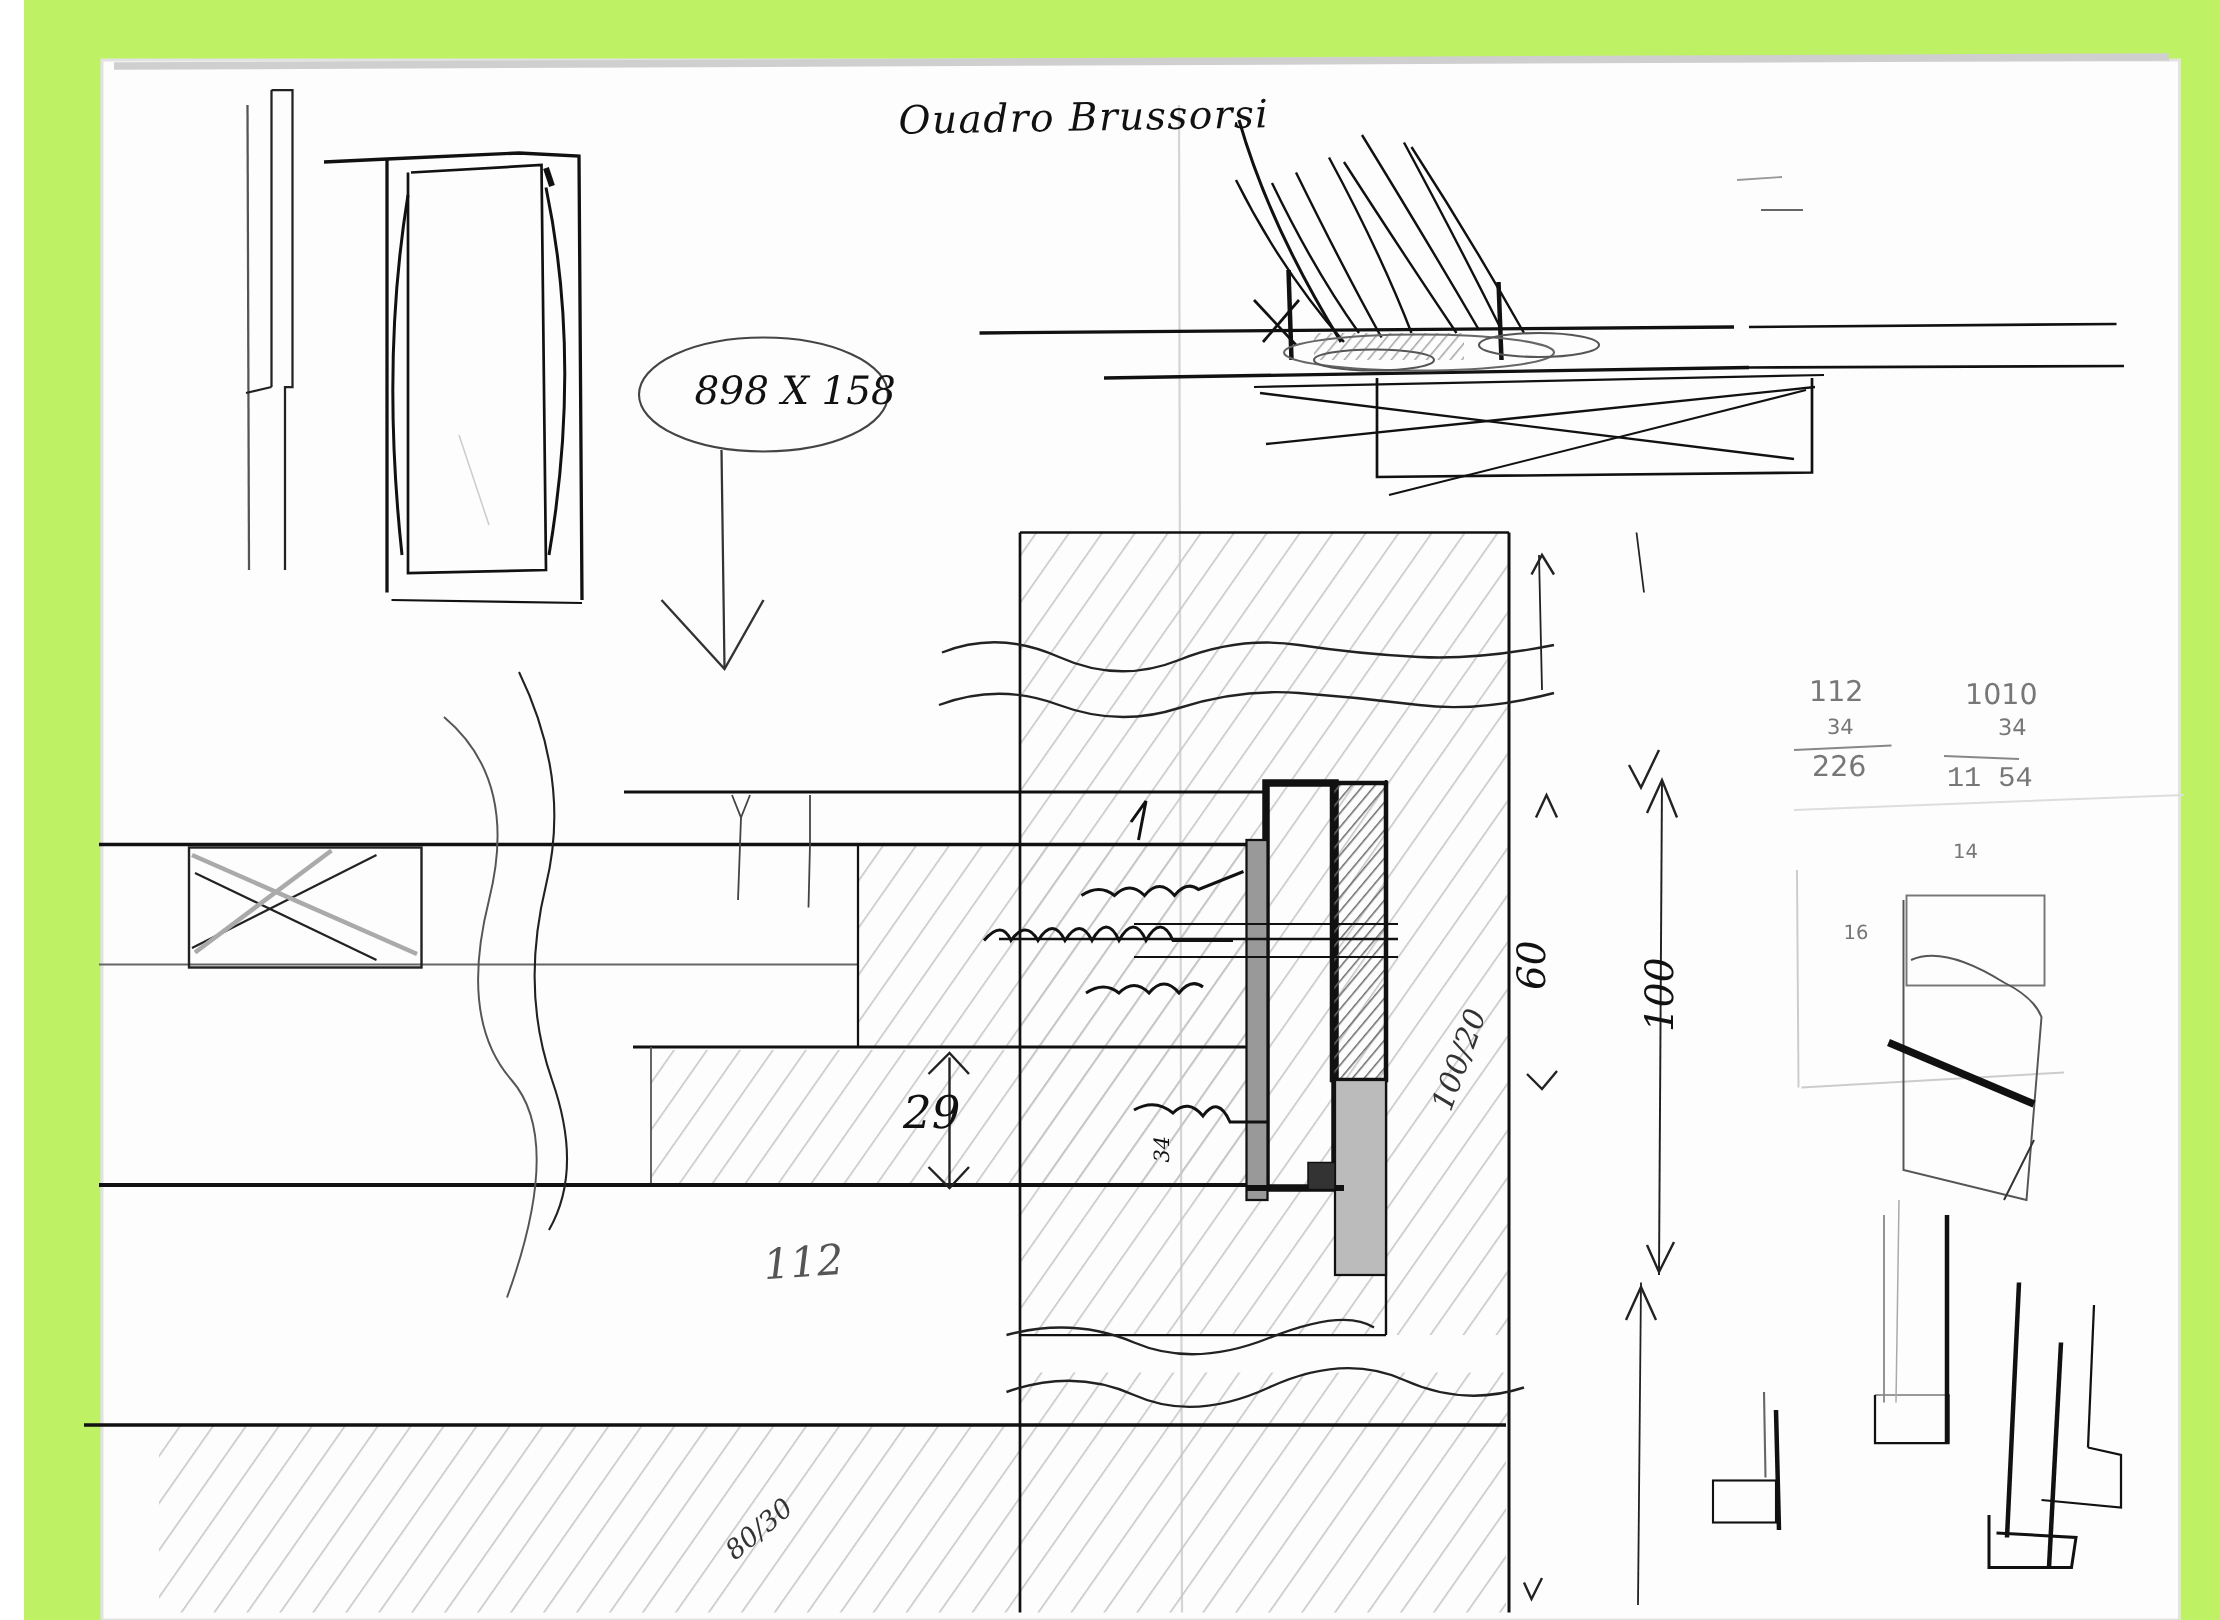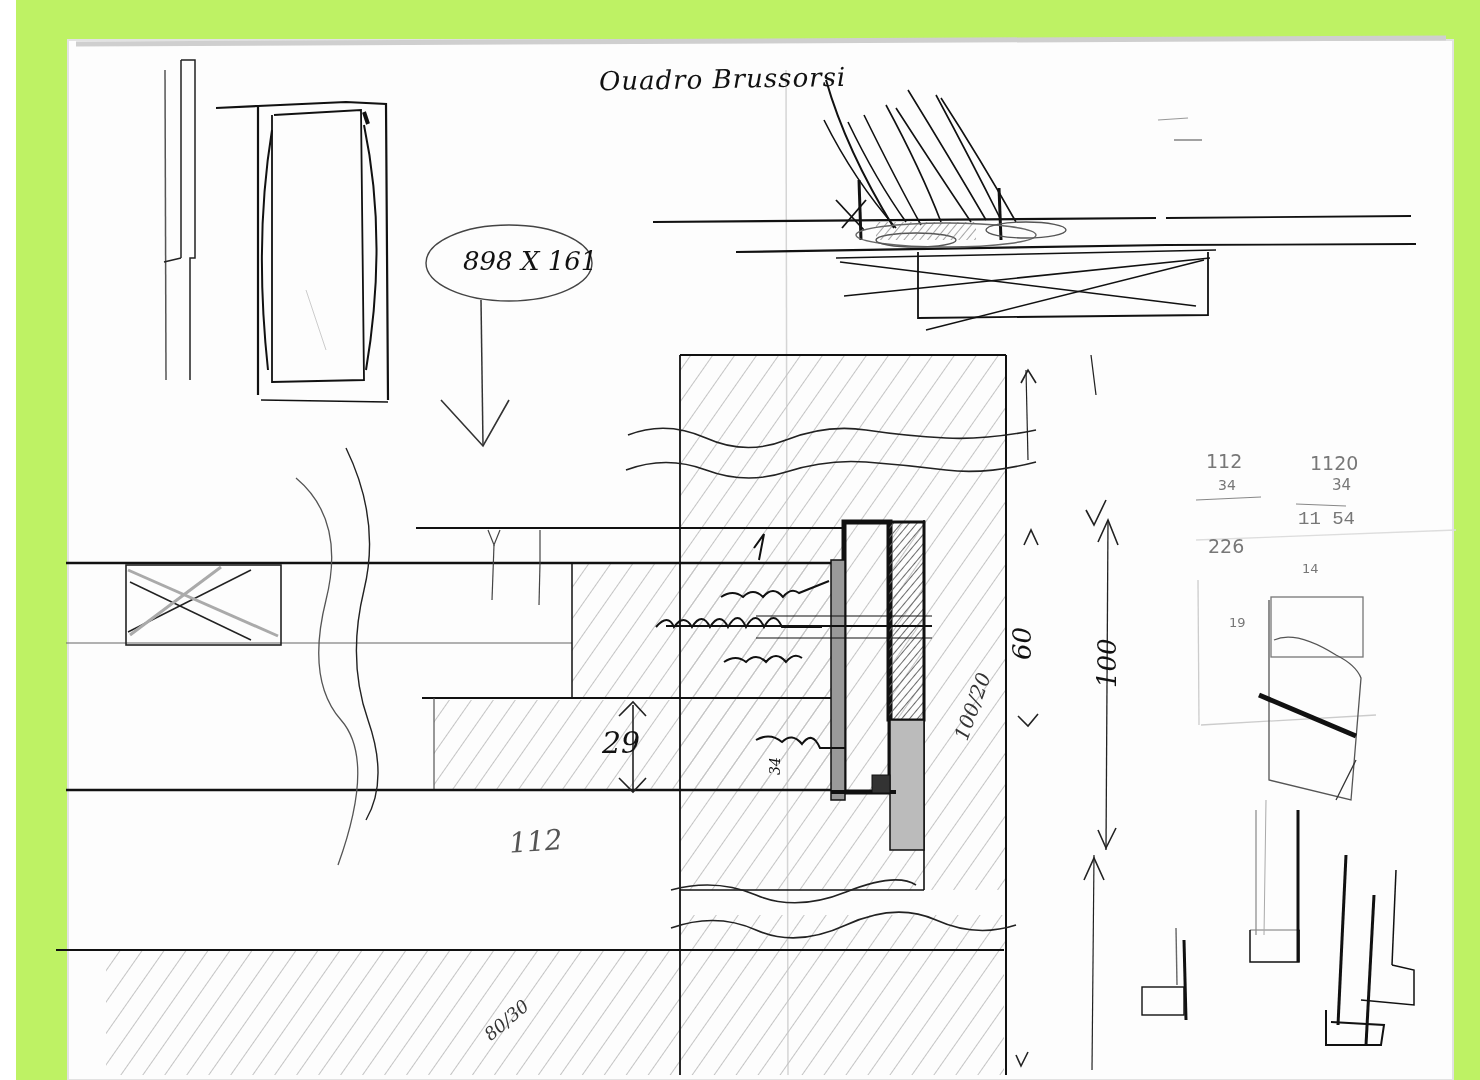--- a/index.html
+++ b/index.html
@@ -12,21 +12,21 @@
     .dim-26 { left: 586px; top: 728px; font-size: 30px; }
     .dim-112 { left: 493px; top: 828px; font-size: 28px; color: #555; transform: rotate(-4deg); }
     .dim-60 { left: 993px; top: 660px; font-size: 26px; transform: rotate(-90deg); transform-origin: left top; }
     .dim-100 { left: 1078px; top: 688px; font-size: 26px; transform: rotate(-90deg); transform-origin: left top; }
     .dim-10020 { left: 935px; top: 736px; font-size: 20px; transform: rotate(-70deg); transform-origin: left top; color: #333; }
     .dim-8030 { left: 465px; top: 1030px; font-size: 18px; transform: rotate(-40deg); transform-origin: left top; color: #333; }
     .dim-34 { left: 752px; top: 775px; font-size: 14px; transform: rotate(-90deg); transform-origin: left top; }
     .calc { font-family: "DejaVu Sans", sans-serif; font-style: normal; color: #777; font-size: 19px; }
     .calc-a1 { left: 1190px; top: 452px; }
     .calc-a2 { left: 1202px; top: 478px; font-size: 14px; }
-    .calc-a3 { left: 1192px; top: 502px; margin-top: 35px; }
+    .calc-a3 { left: 1192px; top: 502px; }
     .calc-b1 { left: 1294px; top: 454px; }
     .calc-b2 { left: 1316px; top: 478px; font-size: 15px; }
     .calc-b3 { left: 1282px; top: 510px; font-family: Liberation Mono, monospace; }
     .calc-c1 { left: 1286px; top: 562px; font-size: 13px; text-align: center; }
     .calc-c2 { left: 1213px; top: 616px; font-size: 13px; }
   </style>
 </head>
 <body>
 
 <div class="sheet">
@@ -208,35 +208,35 @@
     <line x1="1250" y1="800" x2="1248" y2="935" stroke="#aaa" stroke-width="1"></line>
     <polyline points="1310,1010 1310,1045 1365,1045 1368,1025 1315,1022" stroke-width="2"></polyline>
     <line x1="1330" y1="855" x2="1322" y2="1025" stroke-width="3"></line>
     <line x1="1358" y1="895" x2="1350" y2="1045" stroke-width="3"></line>
     <line x1="1380" y1="870" x2="1376" y2="965" stroke-width="1.5"></line>
     <polyline points="1376,965 1398,970 1398,1005 1345,1000" stroke-width="1.5"></polyline>
   </g>
 </svg>
 
 <div class="label title">Ouadro Brussorsi</div>
-<div class="label dim-oval">898 X 161</div>
+<div class="label dim-oval">898 X 158</div>
 <div class="label dim-26">29</div>
 <div class="label dim-112">112</div>
 <div class="label dim-60">60</div>
 <div class="label dim-100">100</div>
 <div class="label dim-10020">100/20</div>
 <div class="label dim-8030">80/30</div>
 <div class="label dim-34">34</div>
 
 <div class="label calc calc-a1">112</div>
 <div class="label calc calc-a2">34</div>
 <div class="label calc calc-a3">226</div>
-<div class="label calc calc-b1">1120</div>
+<div class="label calc calc-b1">1010</div>
 <div class="label calc calc-b2">34</div>
 <div class="label calc calc-b3">11 54</div>
 <div class="label calc calc-c1">14</div>
-<div class="label calc calc-c2">19</div>
+<div class="label calc calc-c2">16</div>
 
 <svg width="1480" height="1080" style="position:absolute;left:0;top:0;pointer-events:none">
   <line x1="1180" y1="500" x2="1245" y2="497" stroke="#888" stroke-width="1.2"></line>
   <line x1="1280" y1="504" x2="1330" y2="506" stroke="#888" stroke-width="1.2"></line>
 </svg>
 </div>
 
 </body></html>

